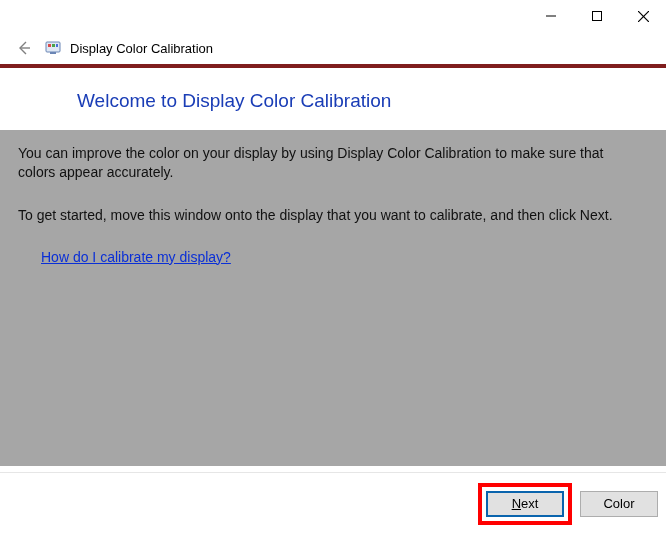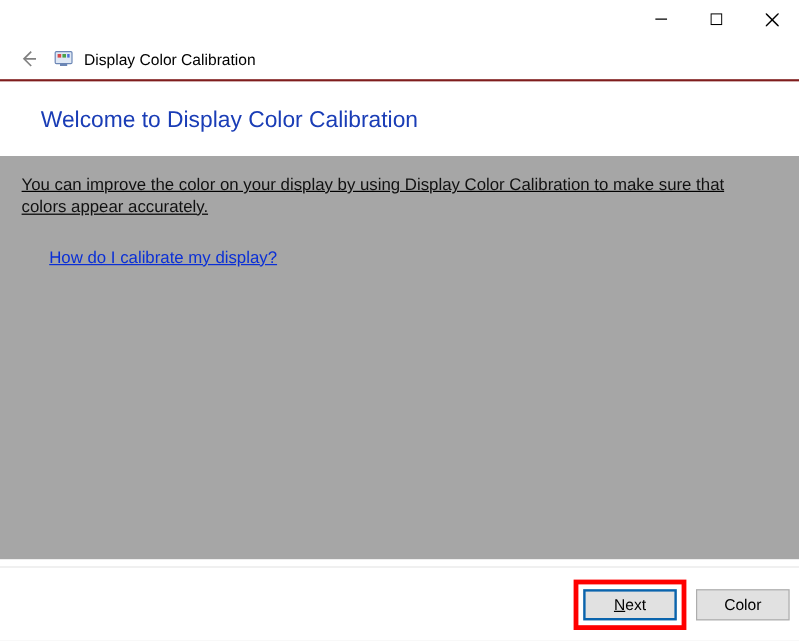--- a/index.html
+++ b/index.html
@@ -32,21 +32,21 @@
     color: #000;
   }
   .win-btn svg { display: block; }
 
   
   .header {
     height: 36px;
     display: flex;
     align-items: center;
     padding: 0 10px;
-    border-bottom: 2px solid #7f1d1d;
+    border-bottom: 4px solid #7f1d1d;
   }
   .back {
     width: 28px;
     height: 28px;
     display: flex;
     align-items: center;
     justify-content: center;
     color: #808080;
     margin-right: 6px;
   }
@@ -60,34 +60,34 @@
   }
   .app-title {
     font-size: 13px;
     color: #000;
   }
 
   
   .heading-wrap {
     padding: 22px 34px 18px 34px;
     background: #fff;
+    margin-left: 43px;
   }
   .heading {
     font-size: 19px;
     font-weight: 400;
     color: #1a3db6;
   }
 
   
   .body-area {
     position: relative;
     background: #a6a6a6; 
     padding: 14px 20px 14px 18px;
     min-height: 336px;
-    text-decoration: underline;
   }
   .body-area p {
     margin: 0 0 24px 0;
     font-size: 14px;
     line-height: 1.35;
     color: #111;
     max-width: 620px;
   }
   .link {
     color: #0a2fd6;
@@ -178,20 +178,21 @@
   </div>
   <span class="app-title">Display Color Calibration</span>
 </div>
 
 <div class="heading-wrap">
   <div class="heading">Welcome to Display Color Calibration</div>
 </div>
 
 <div class="body-area">
   <p>You can improve the color on your display by using Display Color Calibration to make sure that colors appear accurately.</p>
+  <p>To get started, move this window onto the display that you want to calibrate, and then click Next.</p>
   <a class="link">How do I calibrate my display?</a>
 </div>
 
 <div class="footer">
   <span class="highlight">
     <button class="btn primary">
         <span class="mnemonic">N</span>
         <span>ext</span>
       </button>
   </span>

